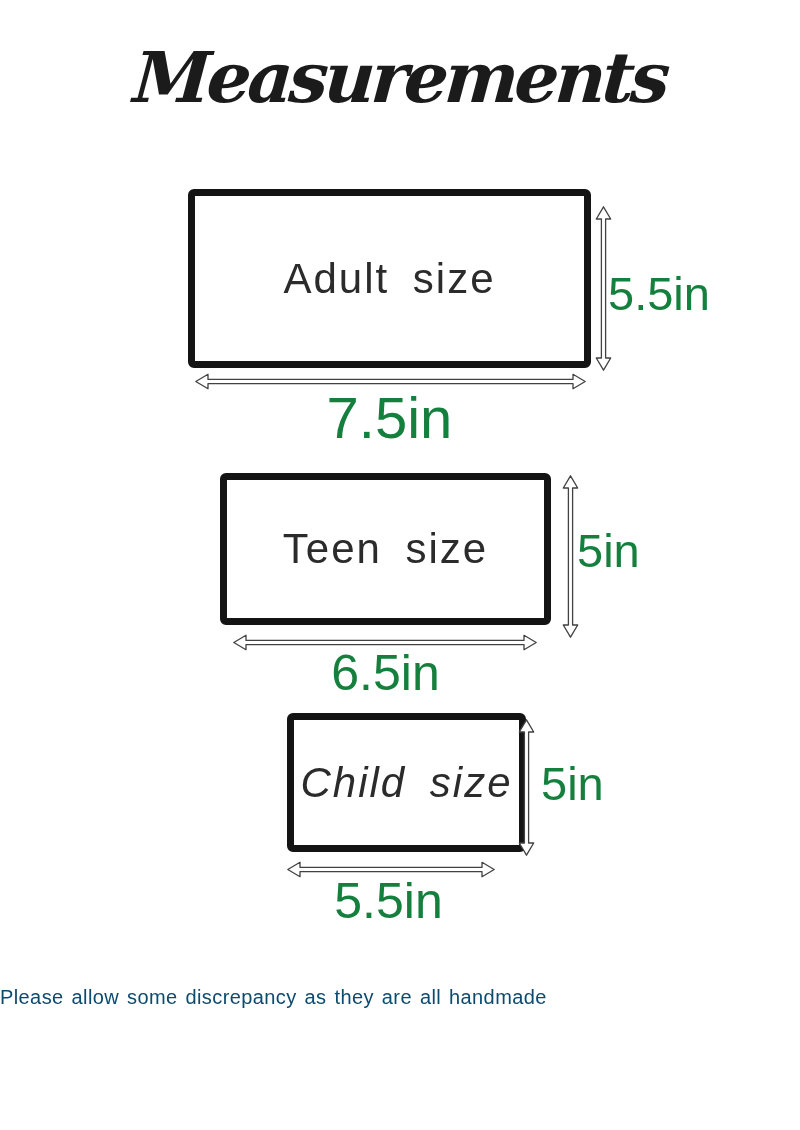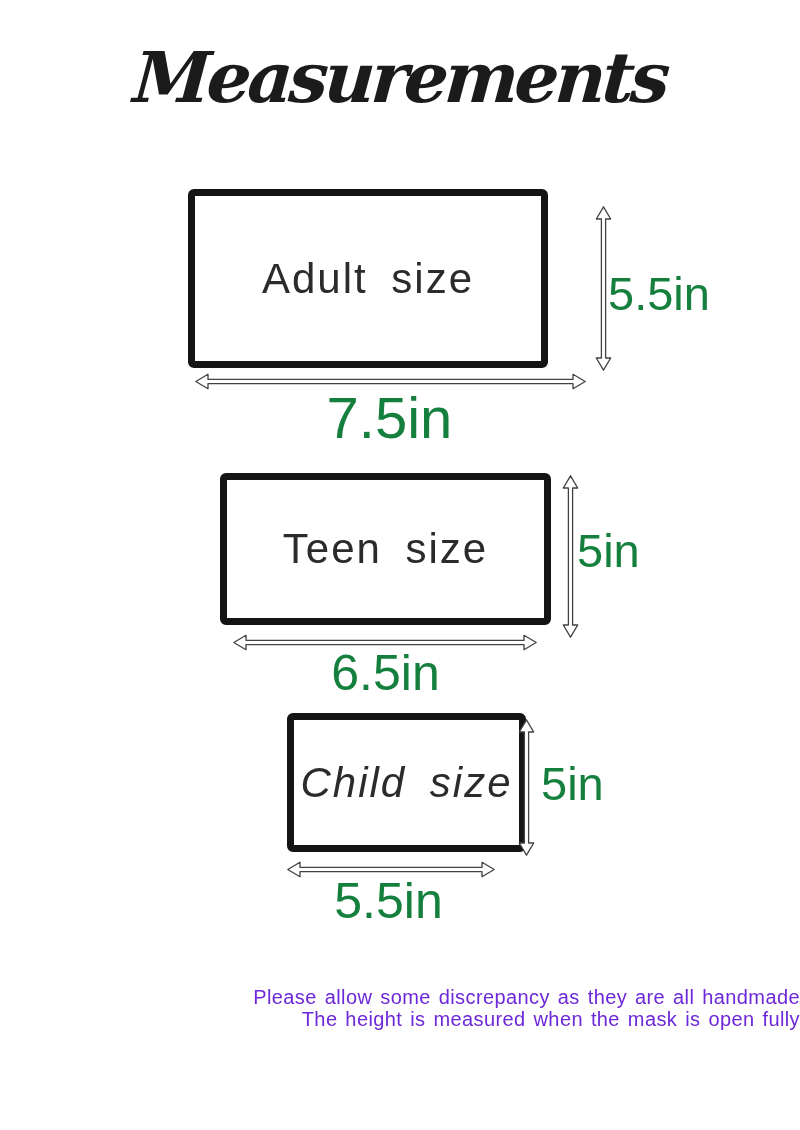--- a/index.html
+++ b/index.html
@@ -21,21 +21,21 @@
     color:#1b1b1b;
     transform:skewX(-4deg);
   }
   .rect {
     position:absolute;
     border:7px solid #141414;
     border-radius:6px;
     background:#ffffff;
     display:flex; align-items:center; justify-content:center;
   }
-  .adult .rect { left:188px; top:189px; width:360px; height:179px; }
+  .adult .rect { left:188px; top:189px; width:403px; height:179px; }
   .teen  .rect { left:220px; top:473px; width:331px; height:152px;justify-content:center; }
   .child .rect { left:287px; top:713px; width:239px; height:139px;font-style:italic; }
   .size-label {
     font-weight:200;
     font-size:42px;
     letter-spacing:2px;
     word-spacing:10px;
     color:#2b2b2b;
     white-space:nowrap;
   }
@@ -54,27 +54,27 @@
     line-height:1;
   }
   .adult .h-label { left:608px; top:270px; font-size:47px; }
   .adult .w-label { left:188px; width:403px; top:389px; text-align:center; font-size:58px; }
   .teen  .h-label { left:577px; top:527px; font-size:47px; }
   .teen  .w-label { left:220px; width:331px; top:648px; text-align:center; font-size:50px; }
   .child .h-label { left:541px; top:760px; font-size:47px; }
   .child .w-label { left:269px; width:239px; top:876px; text-align:center; font-size:50px; }
   .footer {
     position:absolute; left:0; right:0; top:986px;
-    text-align:right;
+    text-align:left;
     font-size:20px;
     line-height:22px;
     letter-spacing:0.4px;
     word-spacing:2px;
     font-weight:200;
-    color:#6d28d9;
+    color:#0c4a6e;
   }
 </style>
 </head>
 <body>
 
 <div class="page">
 
   <h1 class="title">Measurements</h1>
 
   <section class="block adult">
@@ -114,16 +114,15 @@
         </svg></div>
     <span class="dim h-label">5in</span>
     <div class="arrow h-arrow"><svg width="208" height="17">
           <path d="M0.8,8.5 L13,1.2999999999999998 L13,6.4 L195,6.4 L195,1.2999999999999998 L207.2,8.5 L195,15.7 L195,10.6 L13,10.6 L13,15.7 Z" fill="#ffffff" stroke="#424242" stroke-width="1.3" stroke-linejoin="round"></path>
         </svg></div>
     <span class="dim w-label">5.5in</span>
   </section>
 
   <footer class="footer">
     <p>Please allow some discrepancy as they are all handmade</p>
-    <p>The height is measured when the mask is open fully</p>
   </footer>
 
 </div>
 
 </body></html>

